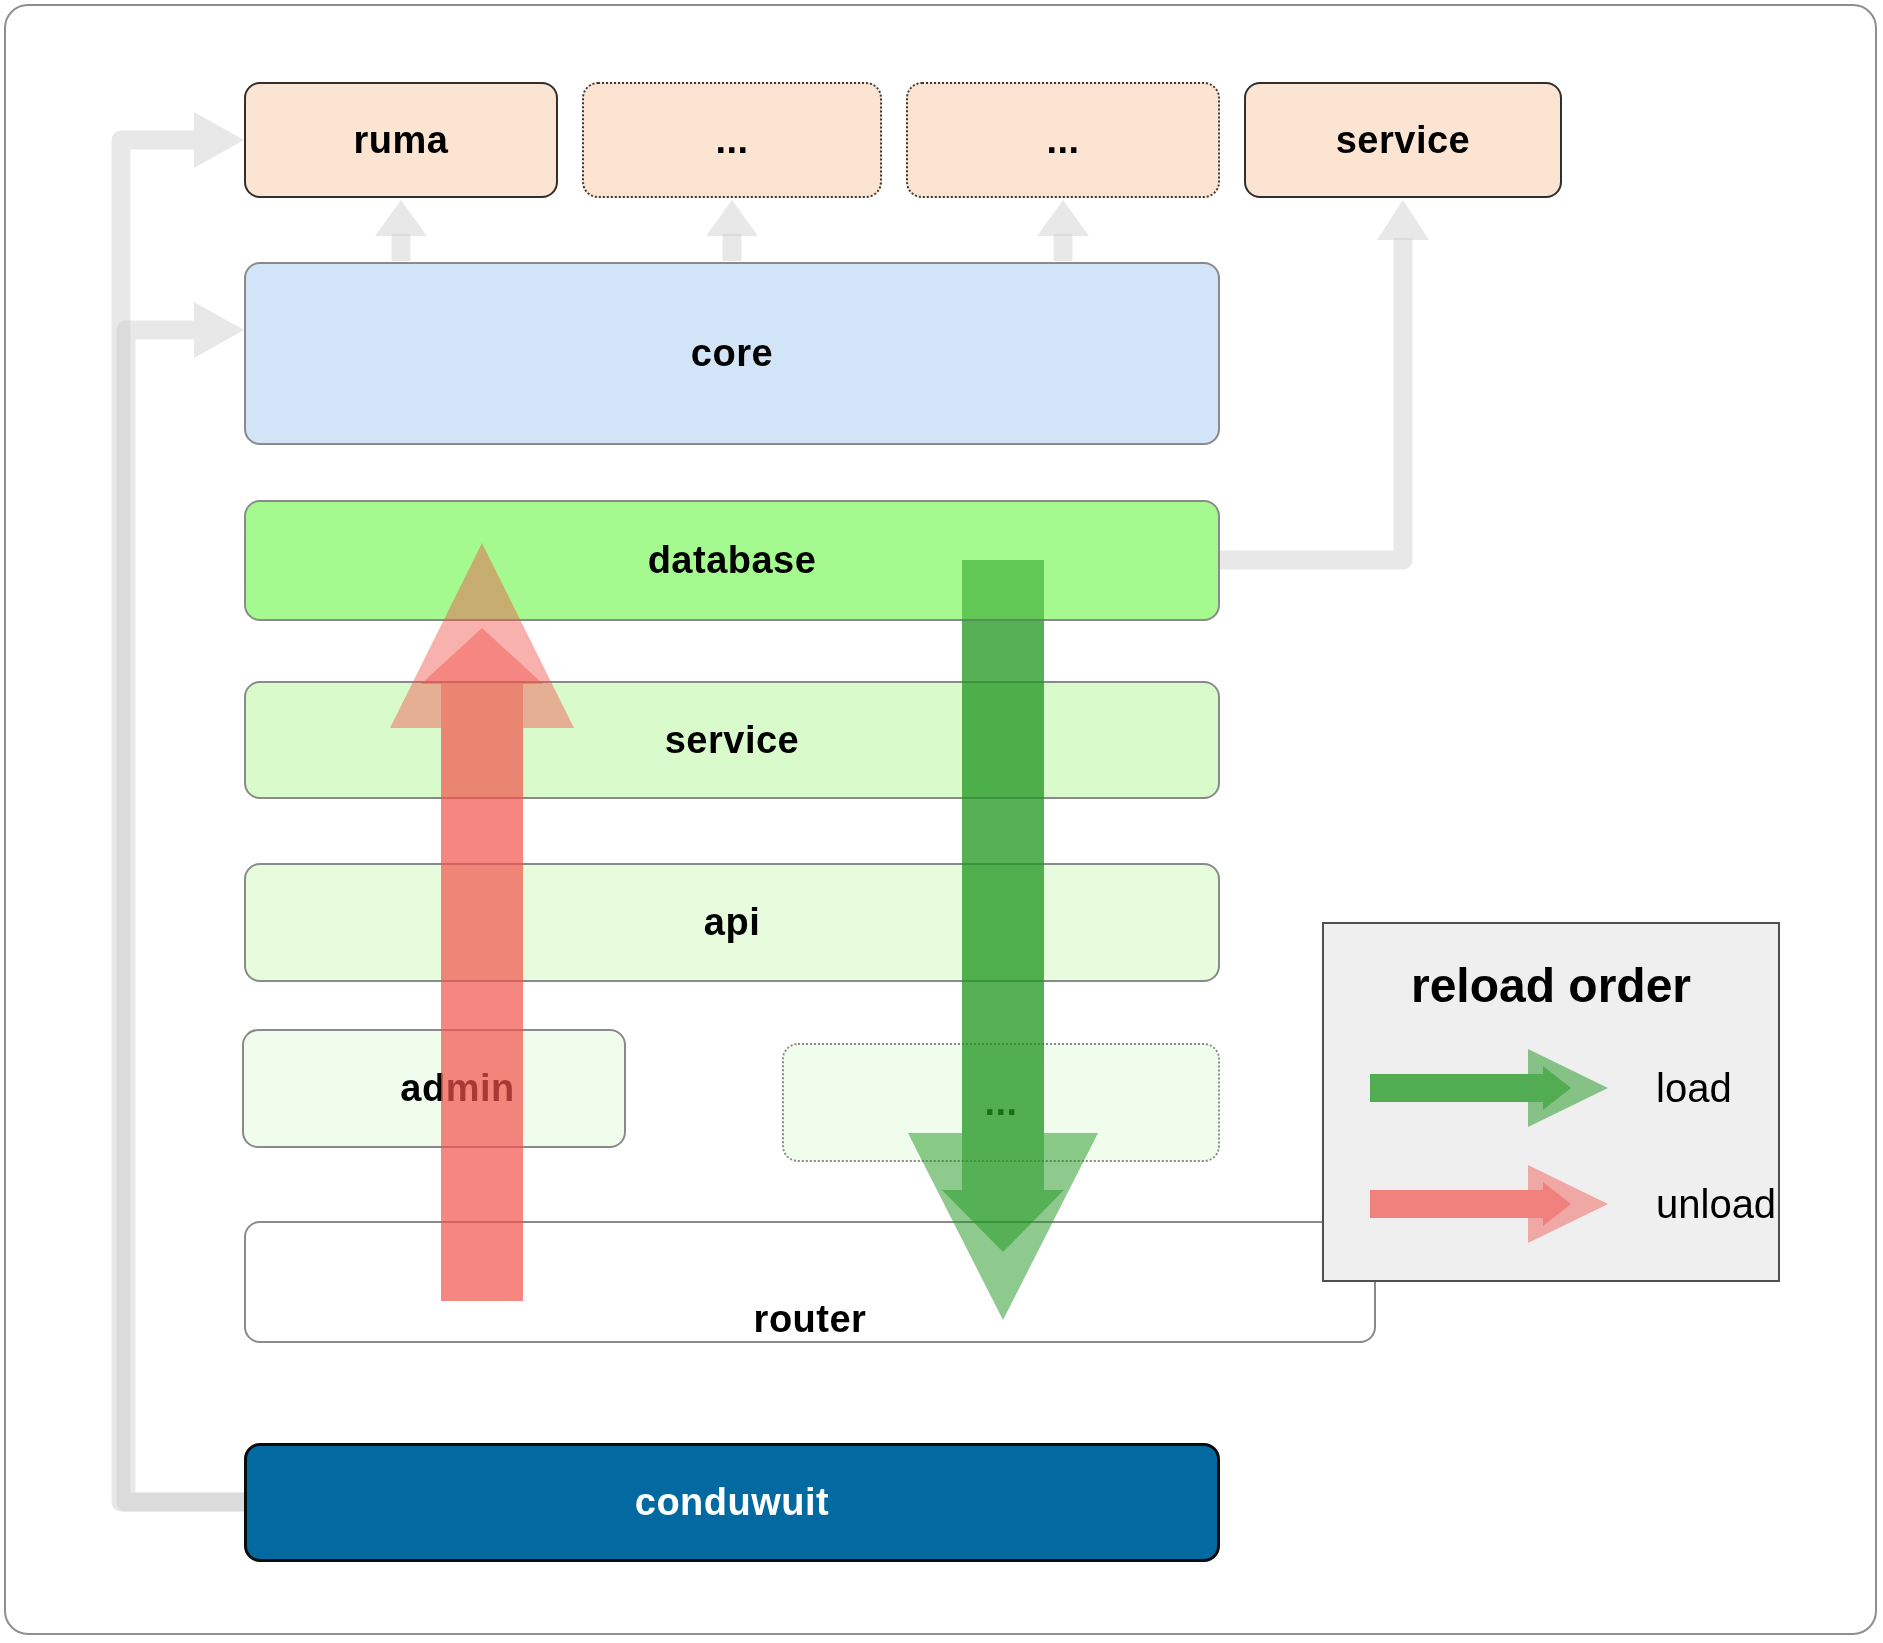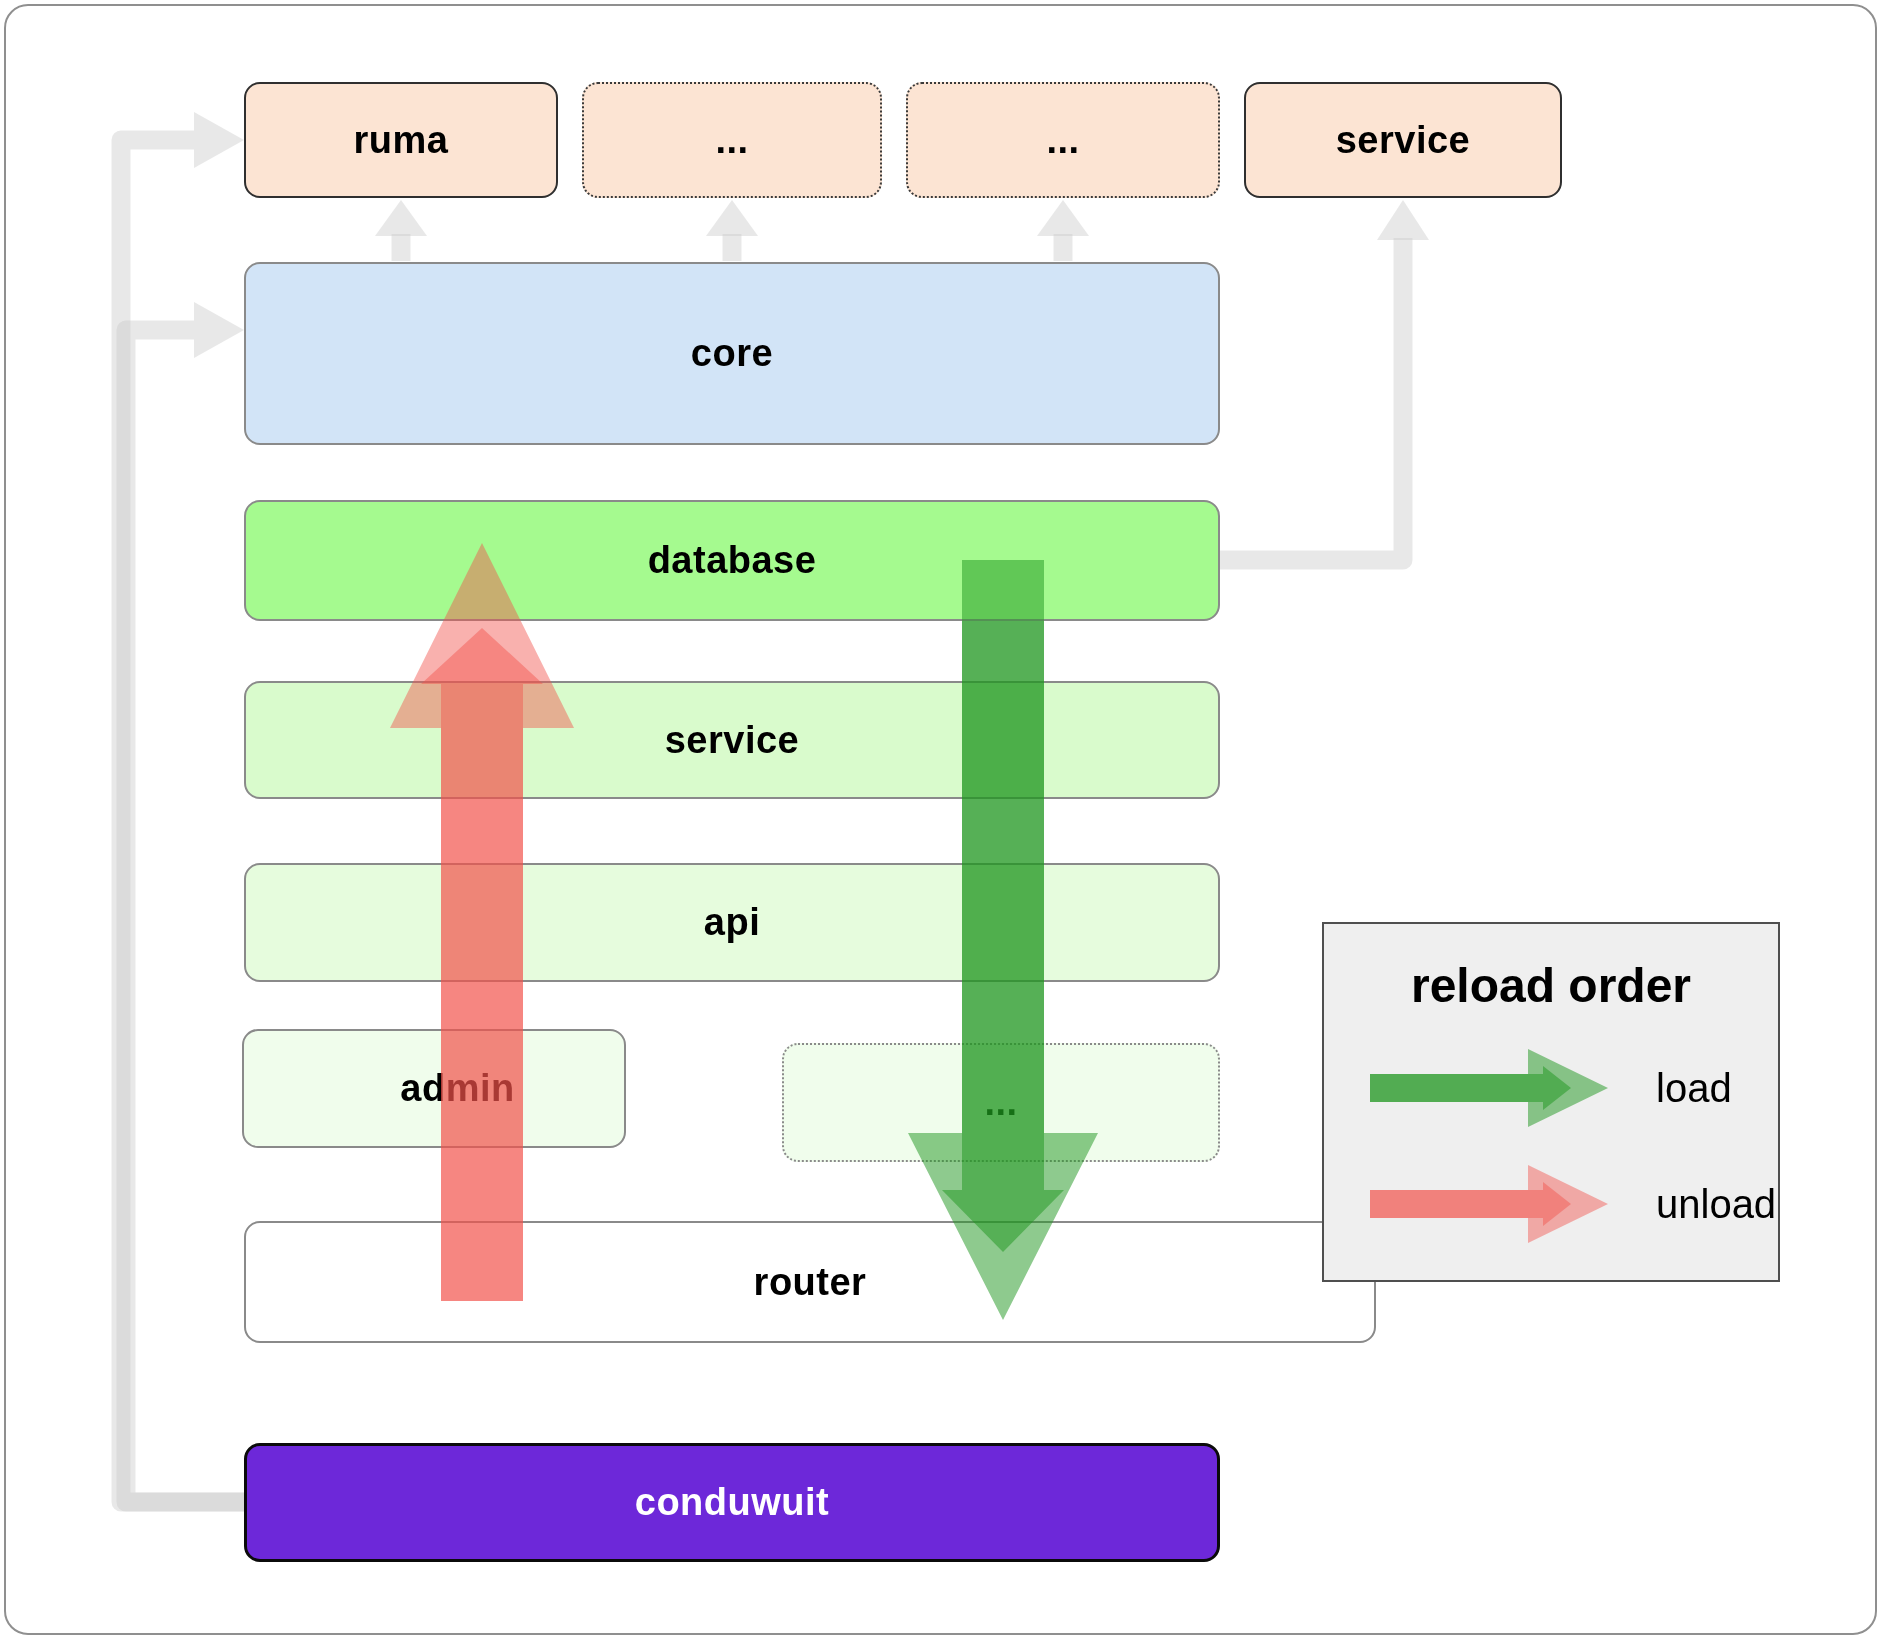--- a/index.html
+++ b/index.html
@@ -23,21 +23,21 @@
   .b-dark-dot{border:2.5px dotted #3a3a3a;}
   .b-gray{border:2px solid #8a8a8a;}
   .b-gray-dot{border:2px dotted #8a8a8a;}
   .peach{background:#fce4d3;}
   .blue{background:#d2e4f7;}
   .green1{background:#a5fa8f;}
   .green2{background:#d9fbcc;}
   .green3{background:#e6fcdd;}
   .green4{background:#f0fdec;}
   .white{background:#ffffff;}
-  .navy{background:#6d28d9;border:3px solid #0b0b0b;color:#ffffff;}
+  .navy{background:#0369a1;border:3px solid #0b0b0b;color:#ffffff;}
   .legend{
     position:absolute;left:1322px;top:922px;width:458px;height:360px;z-index:2;
     box-sizing:border-box;background:#efefef;border:2.5px solid #4f4f4f;
     display:flex;flex-direction:column;align-items:stretch;
   }
   .legend-title{
     text-align:center;margin-top:34px;font-size:48px;font-weight:600;color:#000000;
   }
   .legend-row{
     display:flex;align-items:center;margin-left:36px;margin-top:34px;height:82px;
@@ -93,21 +93,21 @@
     </div>
   <div class="node green3 b-gray" style="left:244px;top:863px;width:976px;height:119px;">
       <span>api</span>
     </div>
   <div class="node green4 b-gray" style="left:242px;top:1029px;width:384px;height:119px;padding-left:47px;">
       <span>admin</span>
     </div>
   <div class="node green4 b-gray-dot" style="left:782px;top:1043px;width:438px;height:119px;">
       <span>...</span>
     </div>
-  <div class="node white b-gray" style="left:244px;top:1221px;width:1132px;height:122px;">
+  <div class="node white b-gray" style="left:244px;top:1221px;width:1132px;height:122px;align-items:flex-end;">
       <span>router</span>
     </div>
   <div class="node navy" style="left:244px;top:1443px;width:976px;height:119px;">
       <span>conduwuit</span>
     </div>
 
   <svg class="layer over" viewBox="0 0 1883 1643">
     <polygon fill-opacity="0.45" points="482,543 390,728 441,728 441,1301 523,1301 523,728 574,728" fill="#f2534b"></polygon>
     <polygon fill-opacity="0.45" points="482,628 421,684 441,684 441,1301 523,1301 523,684 543,684" fill="#f2534b"></polygon>
     <polygon fill-opacity="0.5" points="1003,1320 908,1133 962,1133 962,621 1044,621 1044,1133 1098,1133" fill="#1e961e"></polygon>

